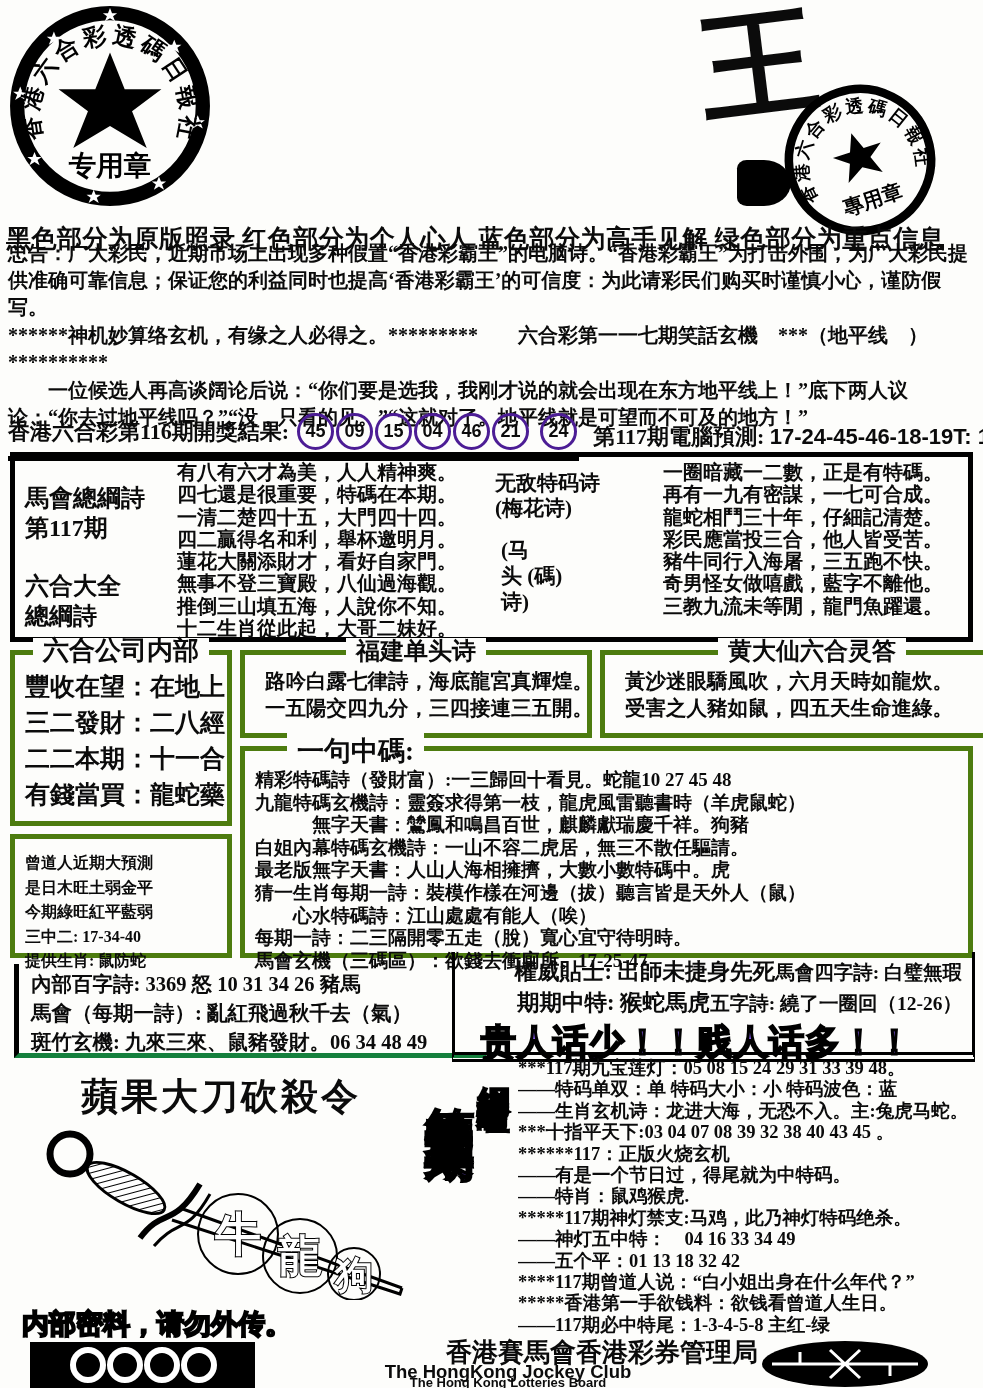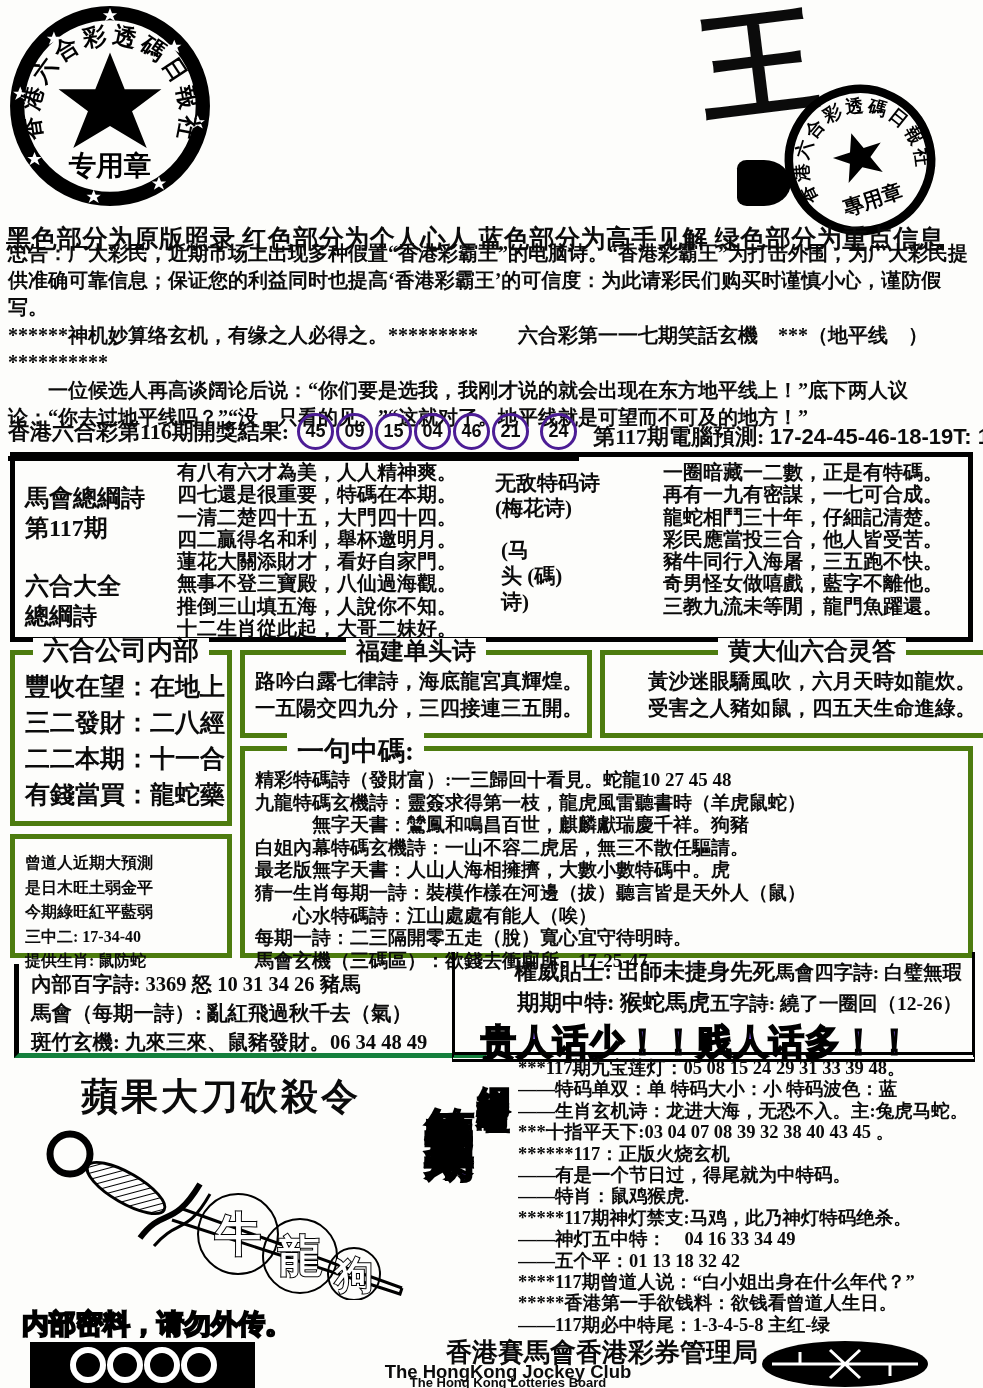--- a/index.html
+++ b/index.html
@@ -41,21 +41,21 @@
   .main-box .labels{font-size:24px;font-weight:700;line-height:30px;padding-top:22px;}
   .poem{font-size:20px;font-weight:700;line-height:22.3px;white-space:nowrap;}
   .mid-head{font-size:21px;font-weight:700;line-height:25px;padding-top:10px;}
   .mid-head .mahead{margin-top:16px;padding-left:6px;line-height:26px;}
 
   
   .fbox{position:absolute;border:5px solid #4d7c0f;box-sizing:border-box;}
   .ftitle{position:relative;top:-17px;display:table;margin:0 auto;background:#fdfdfb;
           padding:0 10px;font-size:24px;font-weight:900;line-height:26px;white-space:nowrap;}
   .company-lines{font-size:25px;font-weight:700;line-height:36px;padding:0 10px;margin-top:-12px;white-space:nowrap;}
-  .two-lines{font-size:20.5px;font-weight:700;line-height:27px;padding:0 10px;margin-top:-13px;white-space:nowrap;text-align:center;}
+  .two-lines{font-size:20.5px;font-weight:700;line-height:27px;padding:0 20px;margin-top:-13px;white-space:nowrap;}
   .oneline-title{position:relative;top:-18px;display:inline-block;background:#fdfdfb;
                  margin-left:42px;padding:0 10px;font-size:27px;font-weight:900;}
   .oneline-lines{font-size:19px;font-weight:700;line-height:22.6px;padding:0 10px;margin-top:-18px;white-space:nowrap;}
   .zeng-lines{font-size:16px;font-weight:700;line-height:24.6px;padding:12px 10px;white-space:nowrap;}
 
   
   .baizi{left:14px;top:964px;width:472px;height:94px;border-left:5px solid #000;border-bottom:5px solid #15803d;
          padding:6px 0 0 12px;font-size:20.5px;font-weight:700;line-height:29px;box-sizing:border-box;white-space:nowrap;}
 
   

